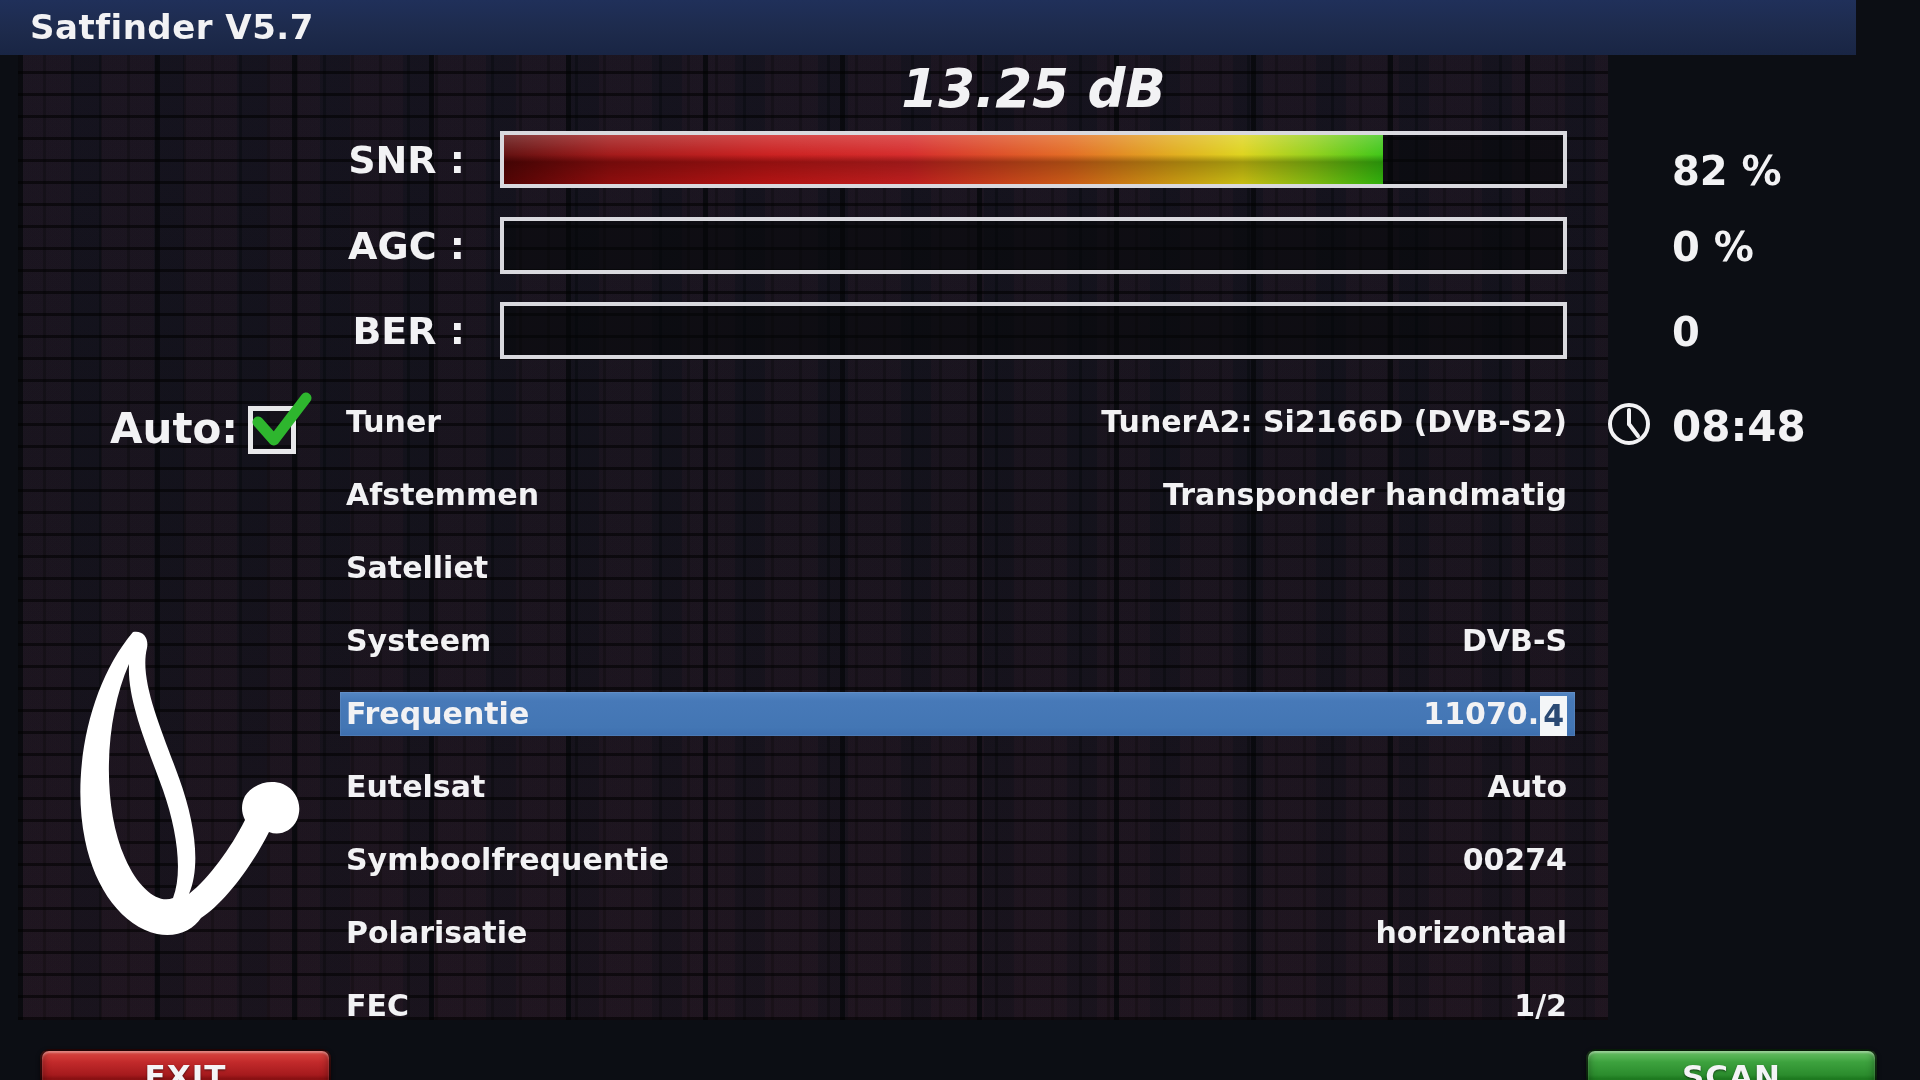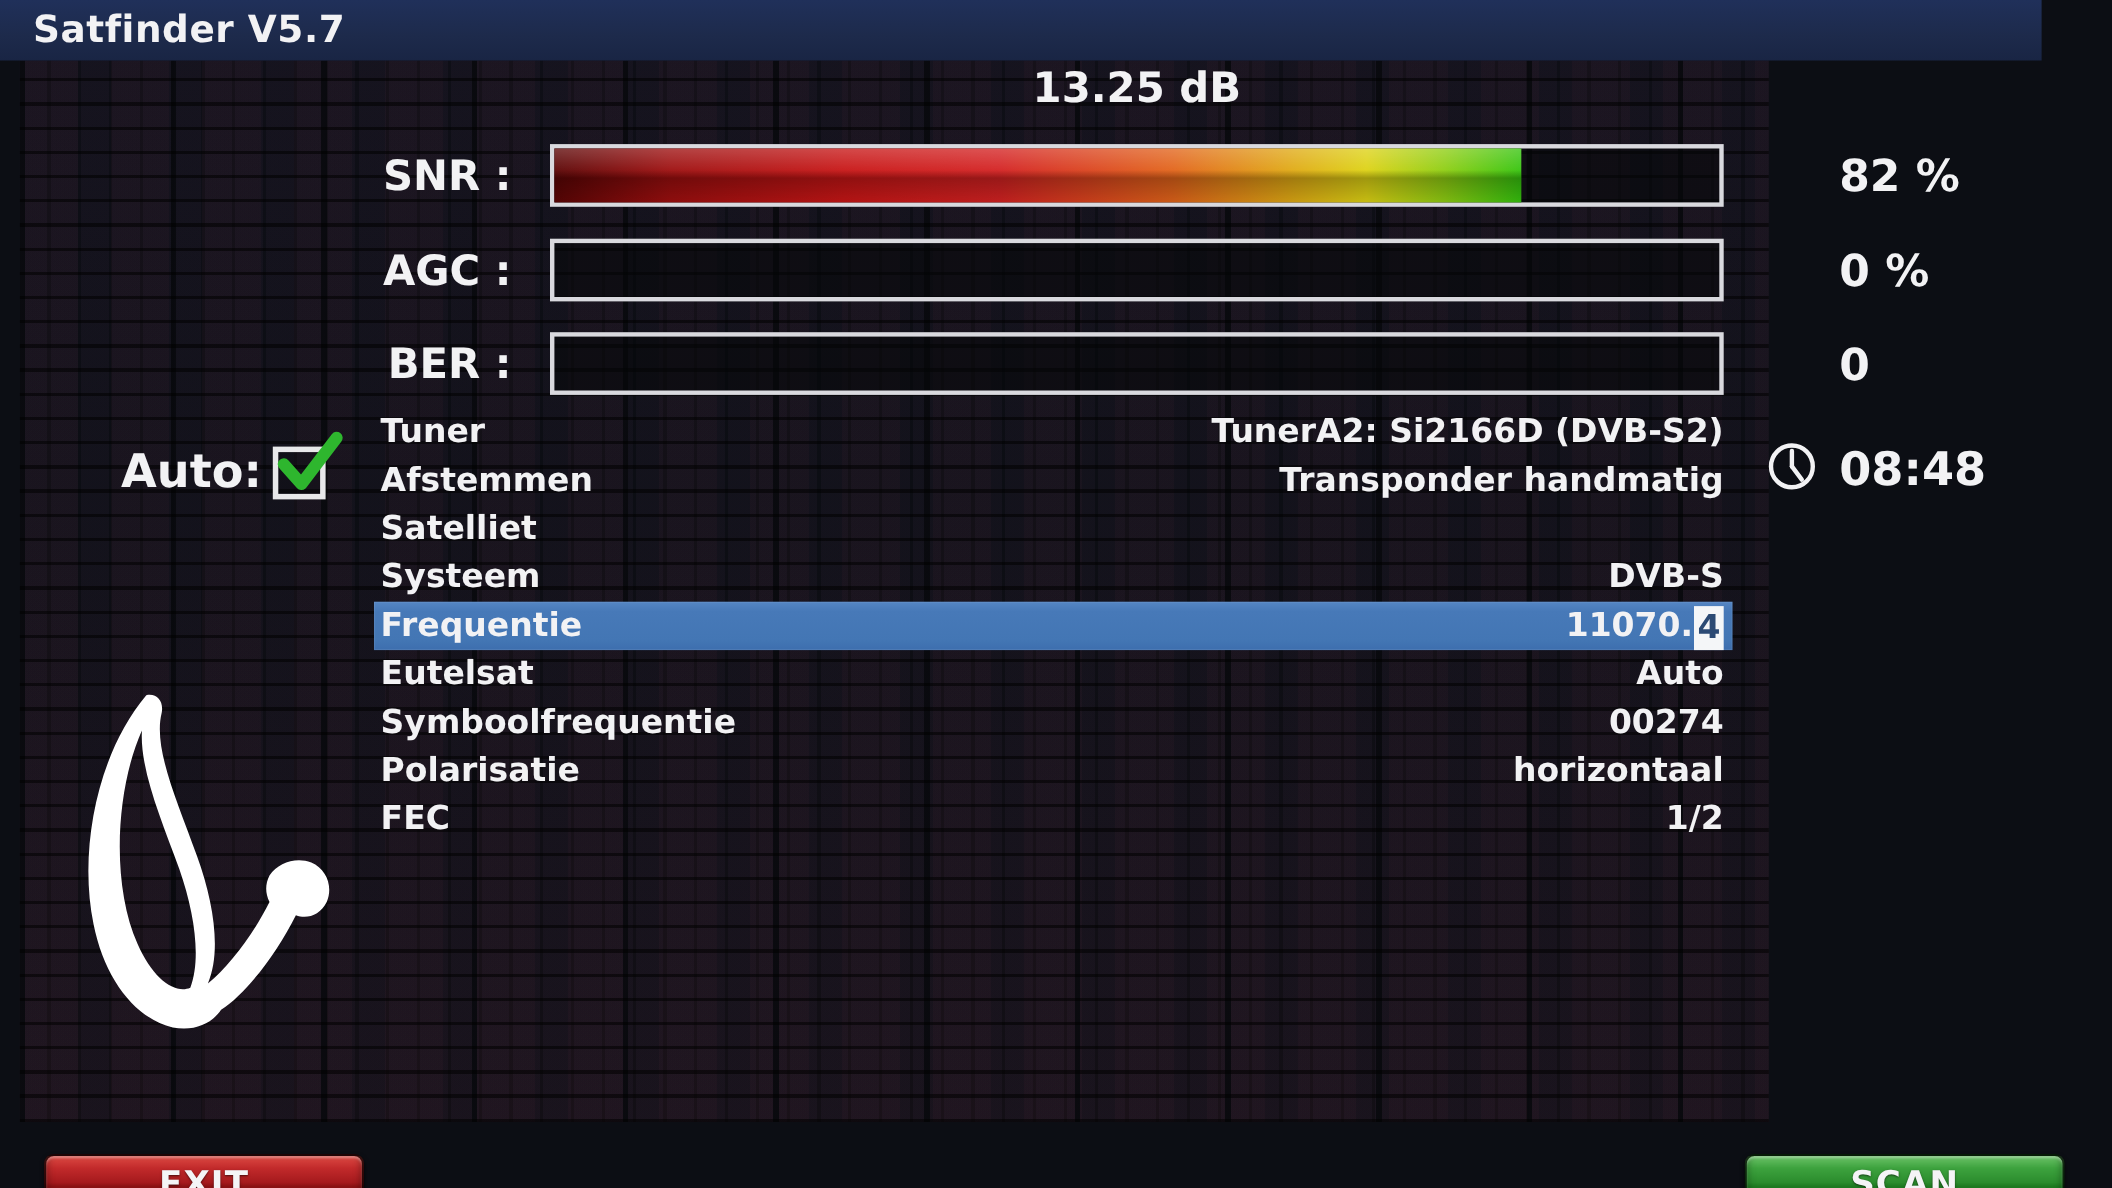--- a/index.html
+++ b/index.html
@@ -21,21 +21,22 @@
     pointer-events:none;
   }
   .titlebar{
     position:absolute; left:0; top:0; width:1856px; height:55px;
     background:linear-gradient(180deg,#20305a 0%,#1d2a4b 60%,#192544 100%);
     line-height:55px; font-size:34px; padding-left:30px; box-sizing:border-box;
     letter-spacing:0.5px;
   }
   .db-readout{
     position:absolute; left:500px; top:58px; width:1067px; text-align:center;
-    font-size:38px;
+    font-size:53px;
+    font-style:italic;
   }
   .meter-label{
     position:absolute; left:230px; width:235px; text-align:right; font-size:38px;
   }
   .meter-frame{
     position:absolute; left:500px; width:1059px; height:49px;
     border:4px solid #d9d9de; background:rgba(6,7,10,0.55);
   }
   .meter-fill{
     height:100%; width:0;
@@ -53,21 +54,21 @@
   .lock-box{
     position:absolute; left:248px; top:406px; width:38px; height:38px;
     border:5px solid #e8e8ea; background:rgba(10,12,16,0.2);
   }
   .lock-check{ position:absolute; left:250px; top:392px; width:62px; height:60px; }
   .clock-wrap{ position:absolute; left:1606px; top:401px; width:46px; height:46px; }
   .clock-time{ position:absolute; left:1672px; top:402px; font-size:42px; }
   .tune-table{ position:absolute; left:340px; top:371px; width:1235px; }
   .tune-row{
     position:relative; height:44px; line-height:44px; font-size:30px;
-    display:flex; justify-content:space-between;
+    display:flex; justify-content:space-between;margin-top:29px;
   }
   .tune-row .rlabel{ padding-left:6px; }
   .tune-row .rvalue{ padding-right:8px; }
   .tune-row.selected{
     background:linear-gradient(180deg,#5586c4 0%,#4779b8 20%,#4376b4 80%,#3d6eae 100%);
     box-shadow:inset 0 0 0 1px rgba(255,255,255,0.08);
   }
   .cursor-char{
     display:inline-block; background:#f4f6f8; color:#2b4a74;
     padding:0 3px; margin-left:1px; line-height:40px; height:40px; vertical-align:bottom;
@@ -102,21 +103,21 @@
   <div class="titlebar">
     <span>Satfinder V5.7</span>
   </div>
 
   <div class="db-readout">13.25 dB</div>
 
   <div class="meter-label" style="top:138px;">SNR :</div>
   <div class="meter-frame" style="top:131px;">
     <div class="meter-fill" style="width: 83%;"></div>
   </div>
-  <div class="meter-value" style="top:138px;">82 %</div>
+  <div class="meter-value" style="top:148px;">82 %</div>
 
   <div class="meter-label" style="top:224px;">AGC :</div>
   <div class="meter-frame" style="top:217px;">
     <div class="meter-fill" style="width: 0%;"></div>
   </div>
   <div class="meter-value" style="top:224px;">0 %</div>
 
   <div class="meter-label" style="top:309px;">BER :</div>
   <div class="meter-frame" style="top:302px;">
     <div class="meter-fill" style="width: 0%;"></div>

